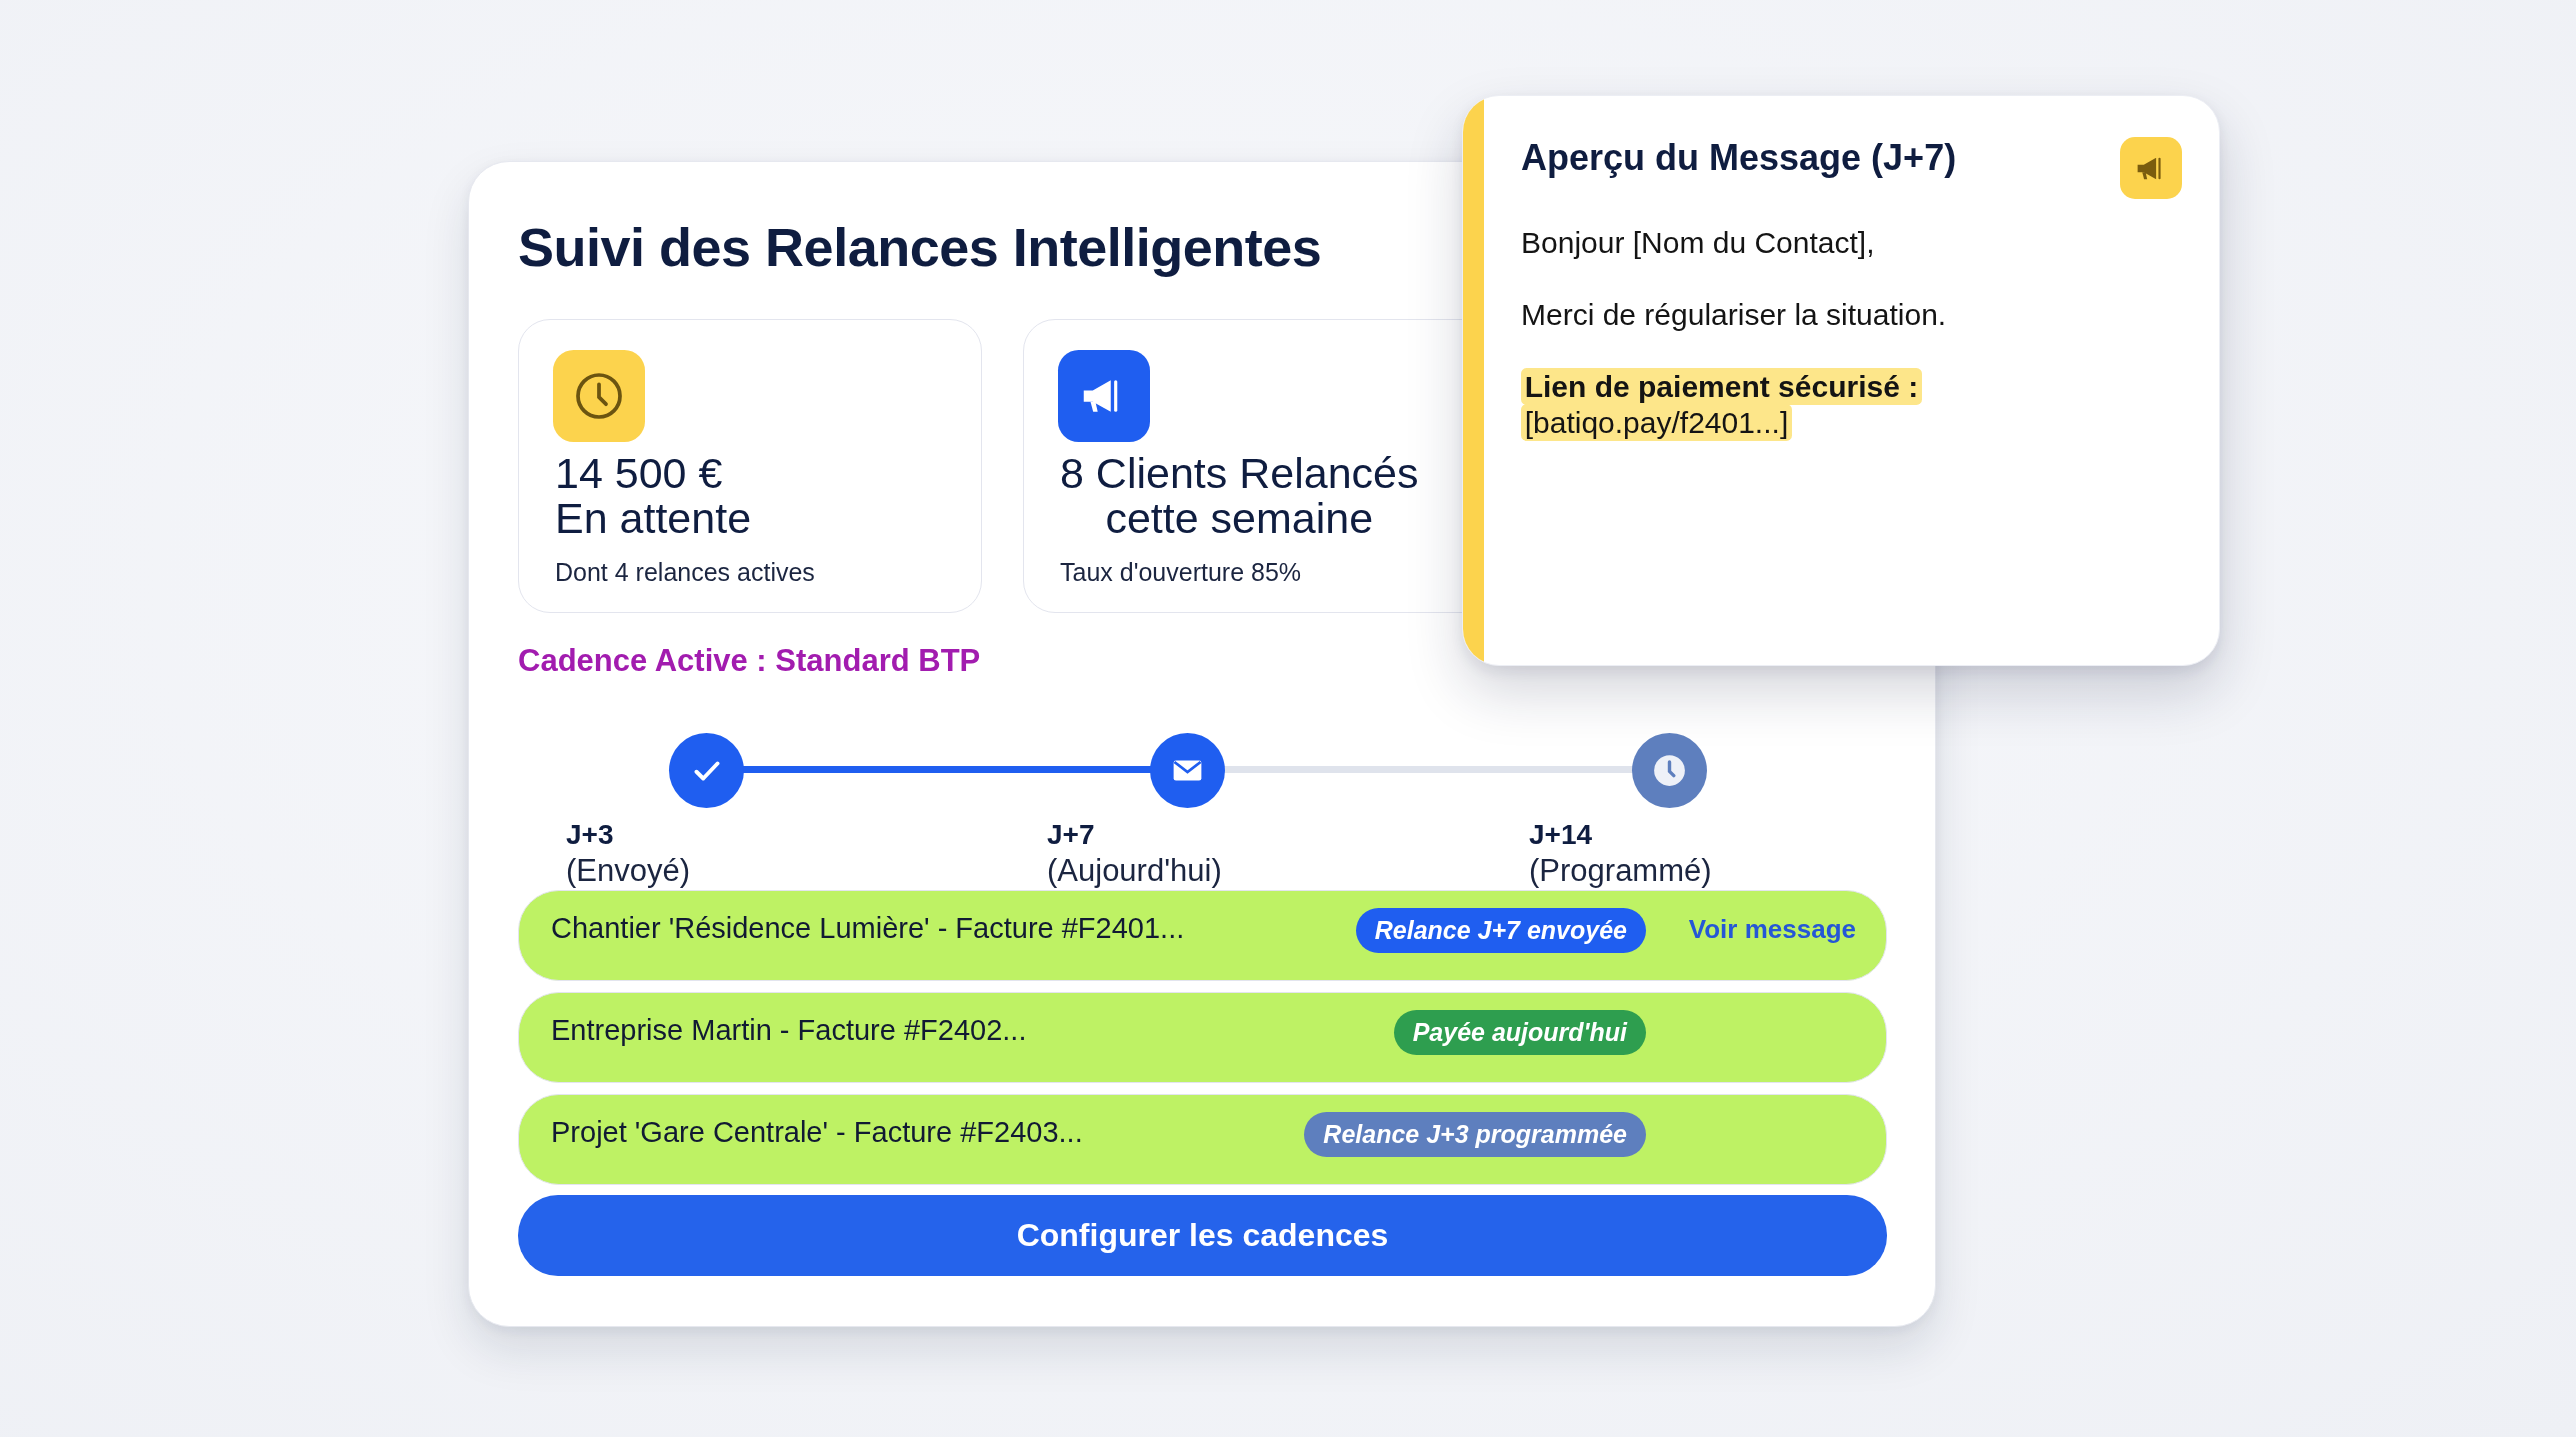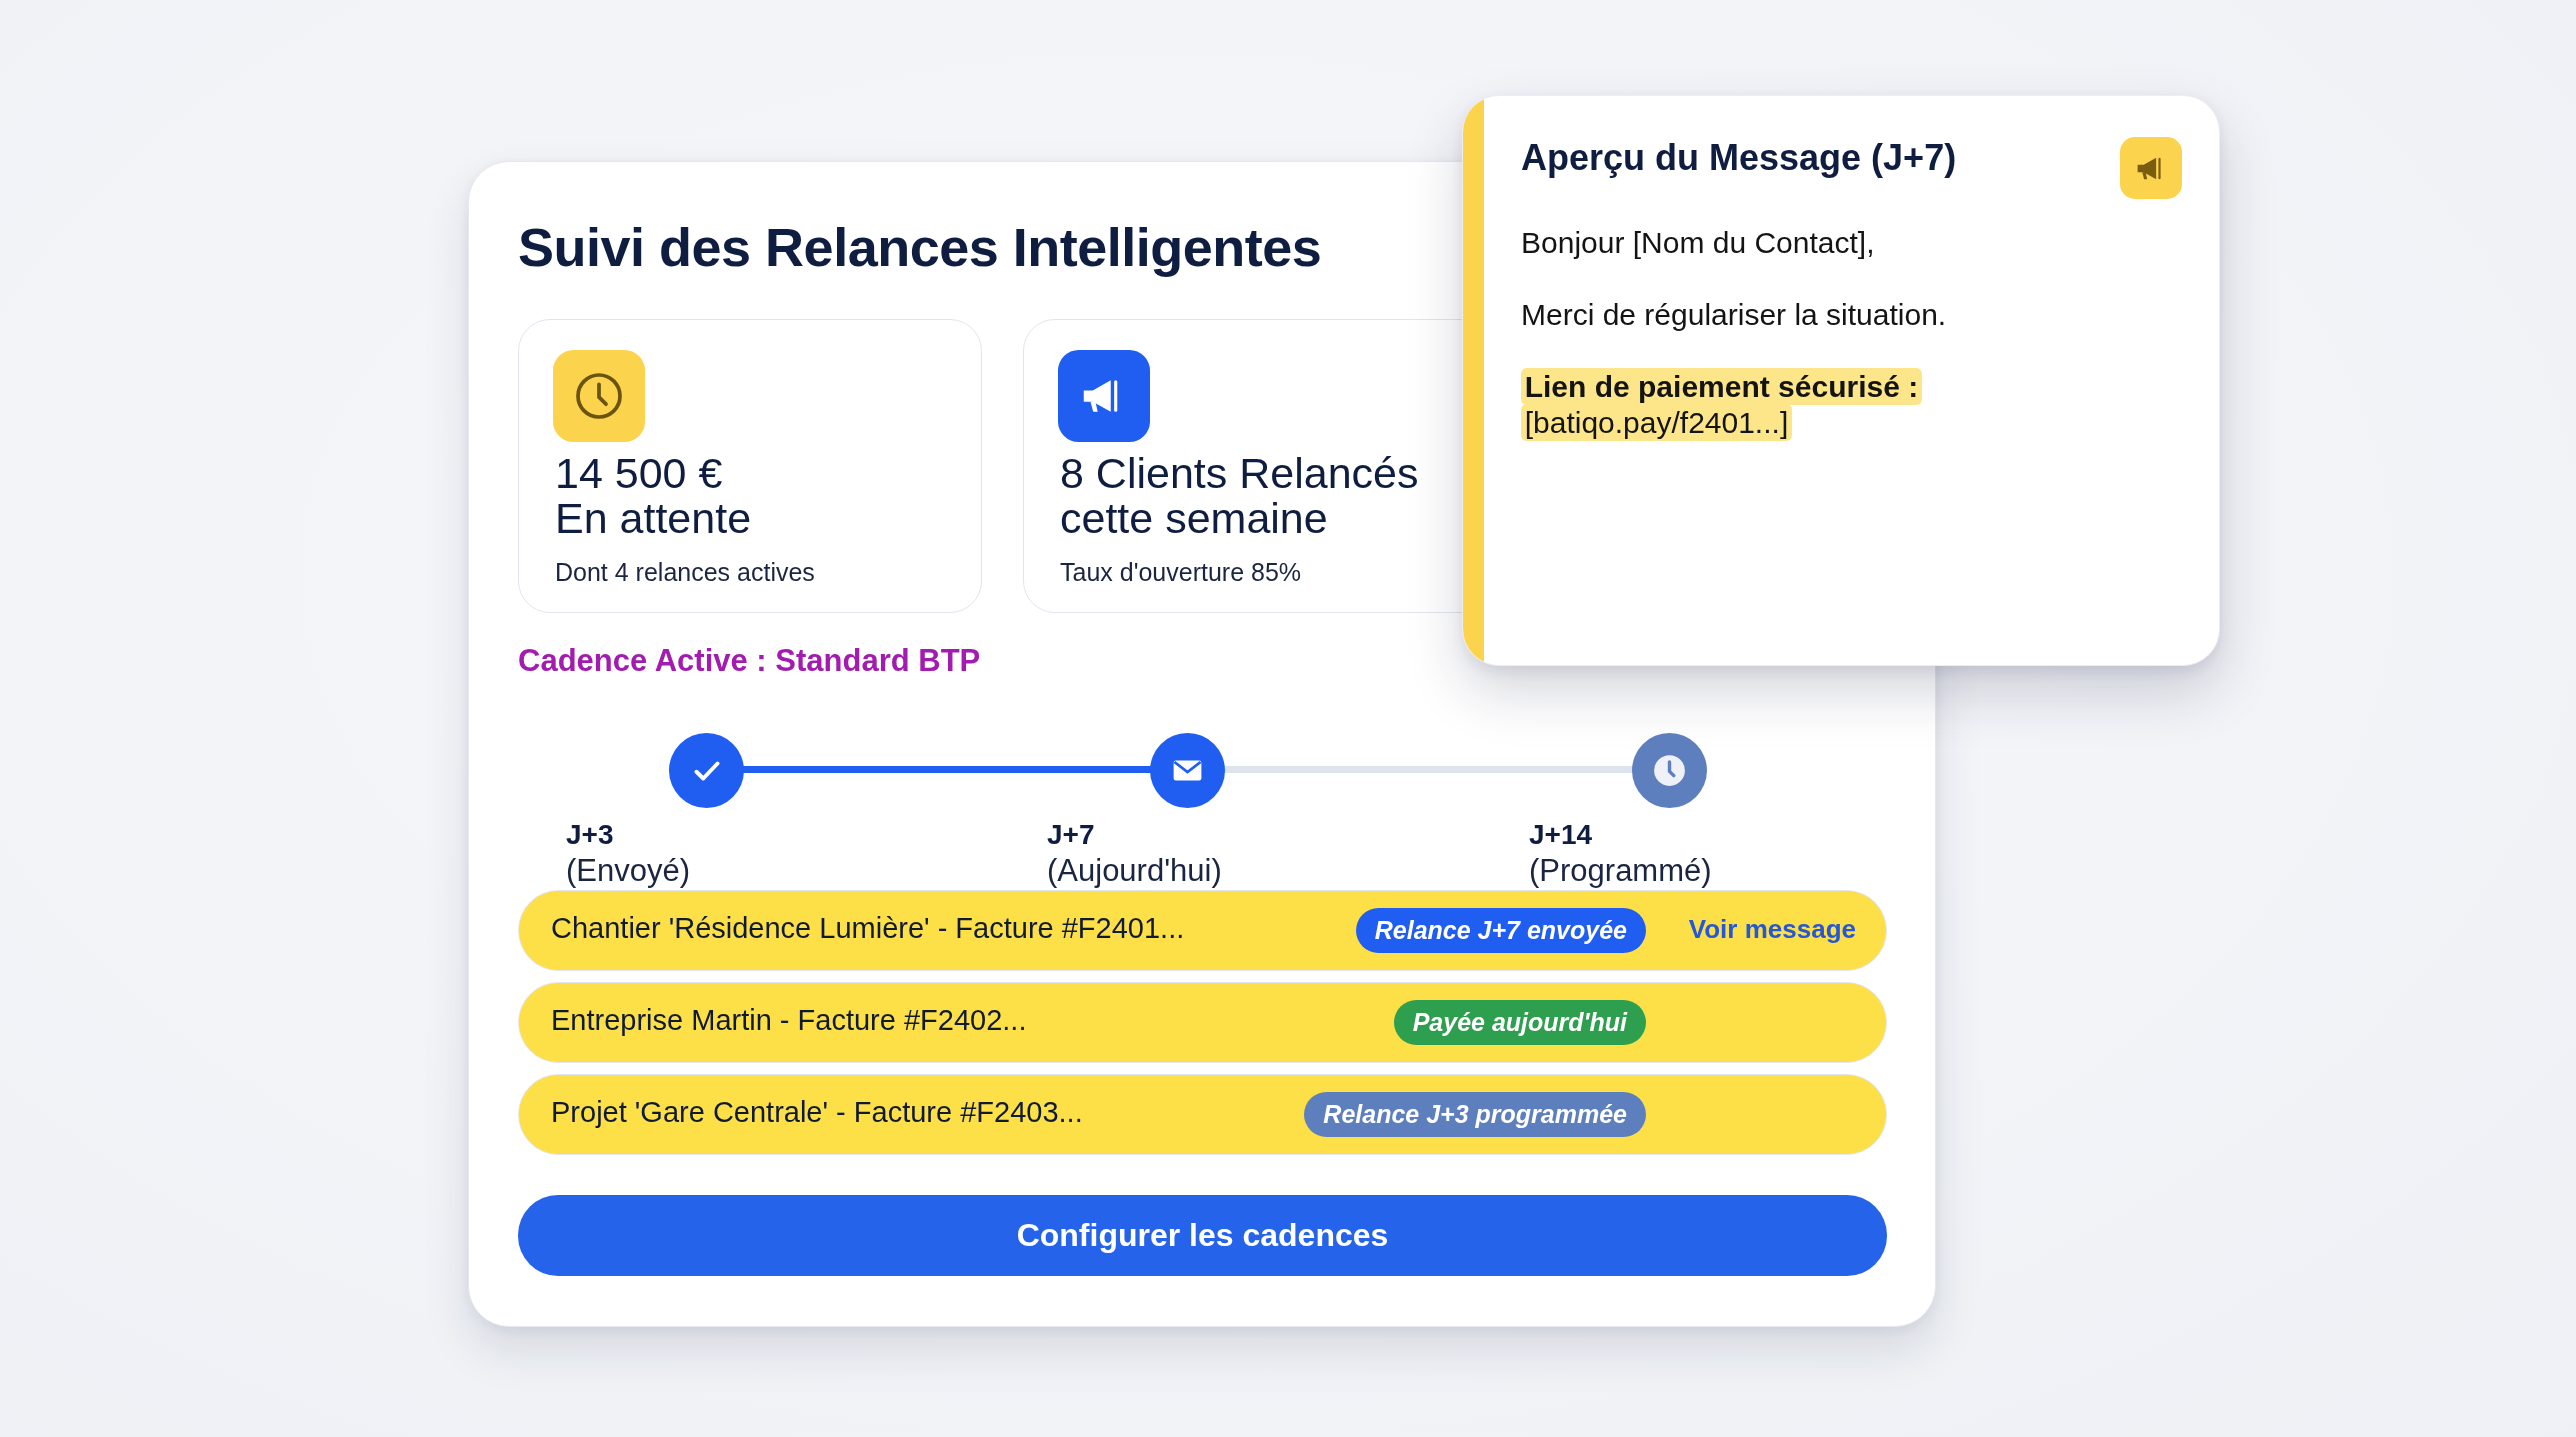--- a/index.html
+++ b/index.html
@@ -23,21 +23,21 @@
   }
   .page-title {
     position: absolute; left: 49px; top: 54px;
     font-size: 54px; font-weight: 700; color: #0f1d40; letter-spacing: -0.5px;
   }
   .stat-card {
     position: absolute; top: 157px; width: 464px; height: 294px;
     border: 1.9px solid #e3e5ee; border-radius: 32px; background: #fff;
   }
   .stat-card.one { left: 49px; }
-  .stat-card.two { left: 554px; width: 487px; }
+  .stat-card.two { left: 554px; width: 487px; text-align: center; }
   .stat-icon {
     position: absolute; left: 34px; top: 30px; width: 92px; height: 92px;
     border-radius: 20.6px; display: flex; align-items: center; justify-content: center;
   }
   .stat-icon.yellow { background: #fcd34d; }
   .stat-icon.blue { background: #1f5ef0; }
   .stat-value {
     position: absolute; left: 36px; top: 131px;
     font-size: 43px; font-weight: 400; line-height: 45px; color: #0f1d40;
   }
@@ -58,22 +58,22 @@
   .tl-dot {
     width: 75px; height: 75px; border-radius: 50%; margin: 36px auto 0;
     display: flex; align-items: center; justify-content: center; position: relative; z-index: 2;
   }
   .tl-dot.blue { background: #1f5ef0; }
   .tl-dot.muted { background: #5e7fbe; }
   .tl-day { margin-top: 11.2px; font-size: 28px; font-weight: 700; color: #0f1d40; }
   .tl-state { font-size: 31px; color: #1b2540; margin-top: 1.9px; }
   .rows { position: absolute; left: 49px; top: 728px; width: 1369px; }
   .row {
-    height: 81px; border: 1.9px solid #e3e5ee; border-radius: 41px;
-    margin-bottom: 11.2px; position: relative; background: #fde047;
+    height: 91px; border: 1.9px solid #e3e5ee; border-radius: 41px;
+    margin-bottom: 11.2px; position: relative; background: #bef264;
   }
   .row-title {
     position: absolute; left: 32px; top: 20.6px; font-size: 29px; color: #111a33;
   }
   .badge {
     position: absolute; top: 17px; height: 45px; border-radius: 22.5px;
     color: #fff; font-size: 25px; font-weight: 700; padding: 0 19px;
     display: flex; align-items: center; font-style: italic;
   }
   .row-link {

